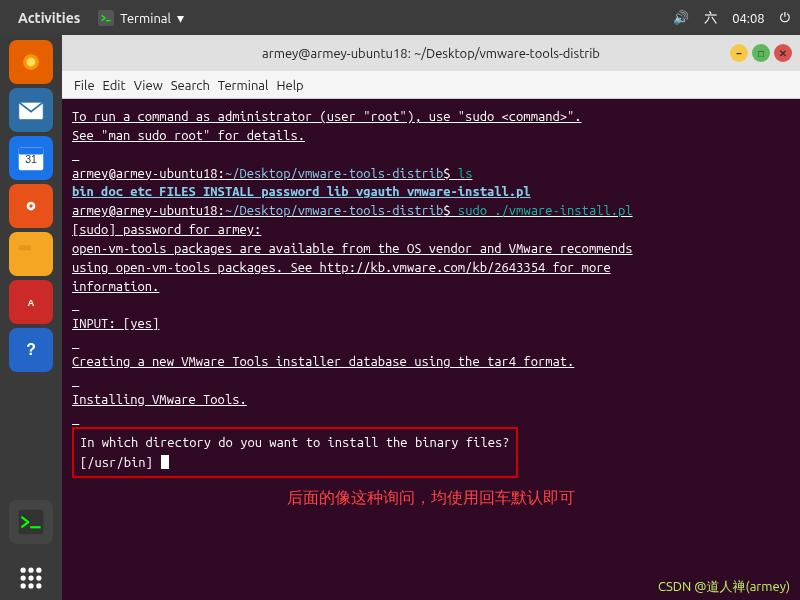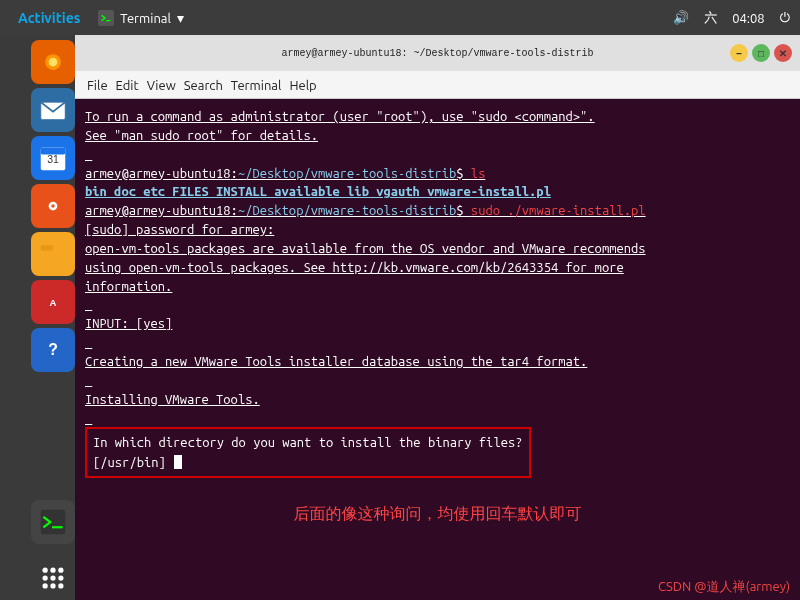--- a/index.html
+++ b/index.html
@@ -17,21 +17,21 @@
       background: #3c3c3c;
       display: flex;
       align-items: center;
       padding: 0 10px;
       color: #fff;
       font-size: 14px;
     }
     #activities-btn {
       font-size: 14px;
       font-weight: bold;
-      color: #0ea5e9;
+      color: #e5e5e5;
       cursor: pointer;
       padding: 4px 8px;
     }
     #topbar-center {
       display: flex;
       align-items: center;
       gap: 6px;
       margin-left: 10px;
     }
     #terminal-icon {
@@ -59,25 +59,25 @@
     }
 
     
     #main {
       display: flex;
       height: 565px;
     }
 
     
     #sidebar {
-      width: 75px;
+      width: 62px;
       background: #3a3a3a;
       display: flex;
       flex-direction: column;
-      align-items: flex-end;
+      align-items: center;
       padding-top: 5px;
       gap: 4px;
     }
     .sidebar-icon {
       width: 44px;
       height: 44px;
       border-radius: 8px;
       display: flex;
       align-items: center;
       justify-content: center;
@@ -105,23 +105,22 @@
       height: 36px;
       background: #e0e0e0;
       display: flex;
       align-items: center;
       justify-content: center;
       position: relative;
       font-size: 13px;
       color: #222;
     }
     #terminal-title {
-      font-size: 10px;
+      font-size: 13px;
       color: #222;
-      font-family: Liberation Mono, monospace;
     }
     #window-controls {
       position: absolute;
       right: 8px;
       display: flex;
       gap: 4px;
     }
     .win-btn {
       width: 18px;
       height: 18px;
@@ -162,38 +161,38 @@
       padding: 8px 10px;
       font-family: 'Ubuntu Mono', 'Courier New', monospace;
       font-size: 13px;
       color: #ffffff;
       overflow-y: auto;
       line-height: 1.45;
     }
     .line { display: block; text-decoration: underline; }
     .prompt { color: #ffffff; }
     .path { color: #87ceeb; }
-    .cmd-text { color: #ef4444; }
+    .cmd-text { color: #14b8a6; }
     .ls-output { color: #87ceeb; font-weight: bold; }
     .red-highlight {
       border: 2px solid #cc0000;
       padding: 4px 6px;
       display: inline-block;
       line-height: 1.5;
     }
     .annotation-text {
       color: #ff4444;
       font-size: 16px;
       font-family: 'WenQuanYi', sans-serif;
       text-align: center;
       display: block;
-      margin-top: 24px;
+      margin-top: 8px;
     }
     .watermark {
-      color: #ef4444;
+      color: #bef264;
       font-size: 13px;
       text-align: right;
       padding: 4px 10px;
       background: #300a24;
     }
 
     
     .cursor {
       display: inline-block;
       width: 8px;
@@ -318,21 +317,21 @@
         <span class="menu-item">Help</span>
       </div>
 
     <div id="terminal-content">
       <span class="line">To run a command as administrator (user "root"), use "sudo &lt;command&gt;".</span>
       <span class="line">See "man sudo_root" for details.</span>
       <span class="line">&nbsp;</span>
       <span class="line">
         <span class="prompt">armey@armey-ubuntu18</span><span style="color:#fff">:</span><span class="path">~/Desktop/vmware-tools-distrib</span><span style="color:#fff">$ </span><span class="cmd-text">ls</span>
       </span>
-      <span class="line ls-output">bin  doc  etc  FILES  INSTALL  available  lib  vgauth  vmware-install.pl</span>
+      <span class="line ls-output">bin  doc  etc  FILES  INSTALL  password  lib  vgauth  vmware-install.pl</span>
       <span class="line">
         <span class="prompt">armey@armey-ubuntu18</span><span style="color:#fff">:</span><span class="path">~/Desktop/vmware-tools-distrib</span><span style="color:#fff">$ </span><span class="cmd-text">sudo ./vmware-install.pl</span>
       </span>
       <span class="line">[sudo] password for armey:</span>
       <span class="line">open-vm-tools packages are available from the OS vendor and VMware recommends</span>
       <span class="line">using open-vm-tools packages. See http://kb.vmware.com/kb/2643354 for more</span>
       <span class="line">information.</span>
       <span class="line">&nbsp;</span>
       <span class="line">INPUT: [yes]</span>
       <span class="line">&nbsp;</span>

